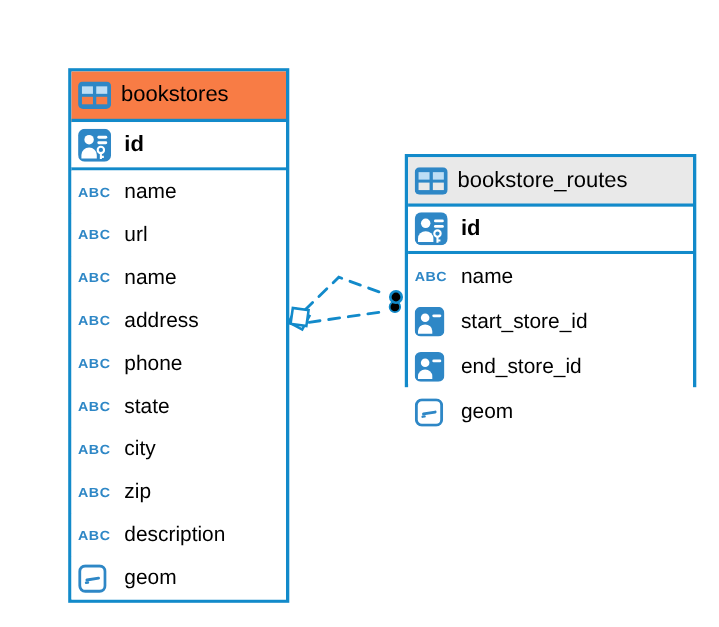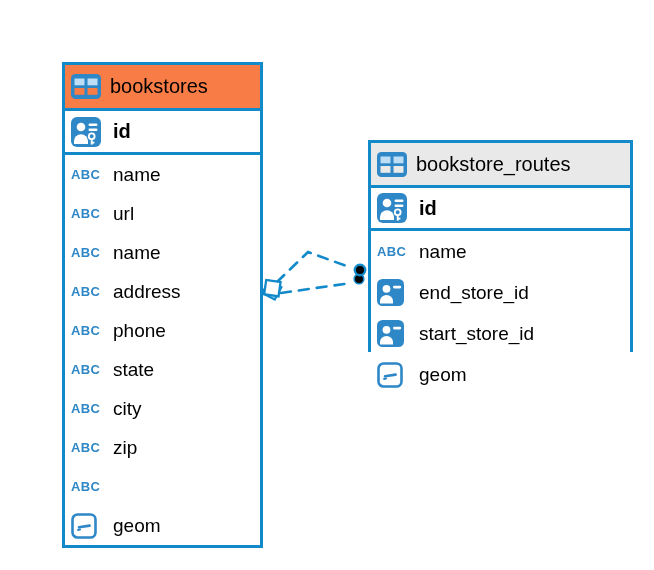--- a/index.html
+++ b/index.html
@@ -171,20 +171,21 @@
           </span>
 
           <span class="col-name">zip</span>
         </div>
         <div class="row" data-type="text">
 
           <span class="ic ic-text">
             <span class="abc">ABC</span>
           </span>
 
+          <span class="col-name">description</span>
         </div>
         <div class="row" data-type="geometry">
 
           <span class="ic ic-geom">
             <svg width="26" height="26" viewBox="0 0 26 26">
               <rect x="1.5" y="1.5" width="23" height="23" rx="5" fill="#fff" stroke="#2e87c6" stroke-width="2.6"></rect>
               <line x1="8" y1="14.3" x2="18.6" y2="12.6" stroke="#2e87c6" stroke-width="2.6" stroke-linecap="round"></line>
               <line x1="7.2" y1="16.8" x2="9" y2="16.5" stroke="#2e87c6" stroke-width="2.2" stroke-linecap="round"></line>
             </svg>
           </span>
@@ -241,34 +242,34 @@
 
           <span class="ic ic-fk">
             <svg width="27" height="27" viewBox="0 0 27 27">
               <rect width="27" height="27" rx="5.5" fill="#2e87c6"></rect>
               <circle cx="9.5" cy="9.8" r="3.9" fill="#fff"></circle>
               <path d="M3 24.5 v-2.6 a6.5 6 0 0 1 13 0 v2.6 z" fill="#fff"></path>
               <rect x="16" y="6.8" width="8.2" height="2.6" rx="1.3" fill="#fff"></rect>
             </svg>
           </span>
 
-          <span class="col-name">end_store_id</span>
+          <span class="col-name">start_store_id</span>
         </div>
         <div class="row" data-type="fk">
 
           <span class="ic ic-fk">
             <svg width="27" height="27" viewBox="0 0 27 27">
               <rect width="27" height="27" rx="5.5" fill="#2e87c6"></rect>
               <circle cx="9.5" cy="9.8" r="3.9" fill="#fff"></circle>
               <path d="M3 24.5 v-2.6 a6.5 6 0 0 1 13 0 v2.6 z" fill="#fff"></path>
               <rect x="16" y="6.8" width="8.2" height="2.6" rx="1.3" fill="#fff"></rect>
             </svg>
           </span>
 
-          <span class="col-name">start_store_id</span>
+          <span class="col-name">end_store_id</span>
         </div>
         <div class="row" data-type="geometry">
 
           <span class="ic ic-geom">
             <svg width="26" height="26" viewBox="0 0 26 26">
               <rect x="1.5" y="1.5" width="23" height="23" rx="5" fill="#fff" stroke="#2e87c6" stroke-width="2.6"></rect>
               <line x1="8" y1="14.3" x2="18.6" y2="12.6" stroke="#2e87c6" stroke-width="2.6" stroke-linecap="round"></line>
               <line x1="7.2" y1="16.8" x2="9" y2="16.5" stroke="#2e87c6" stroke-width="2.2" stroke-linecap="round"></line>
             </svg>
           </span>

